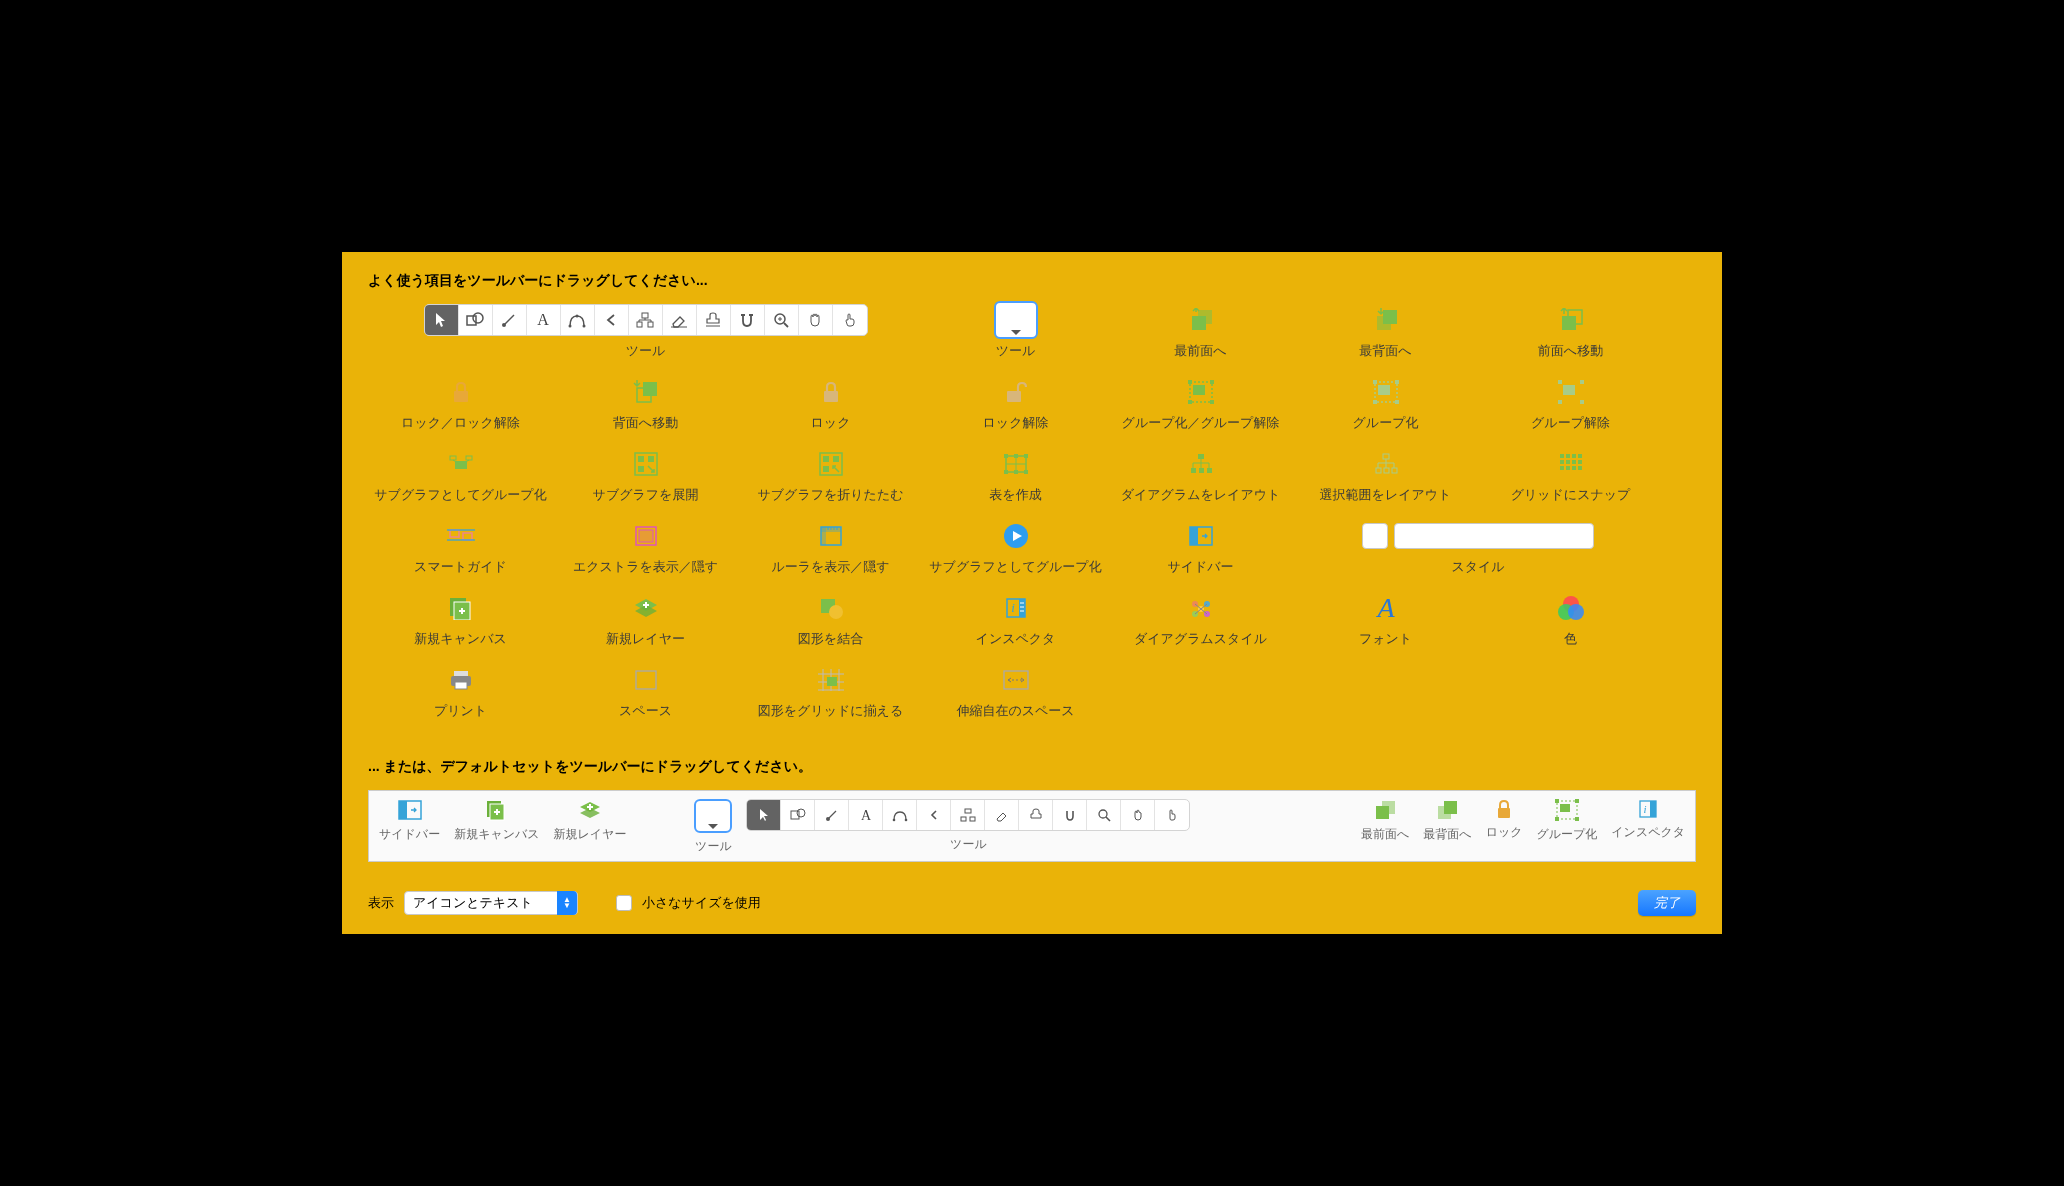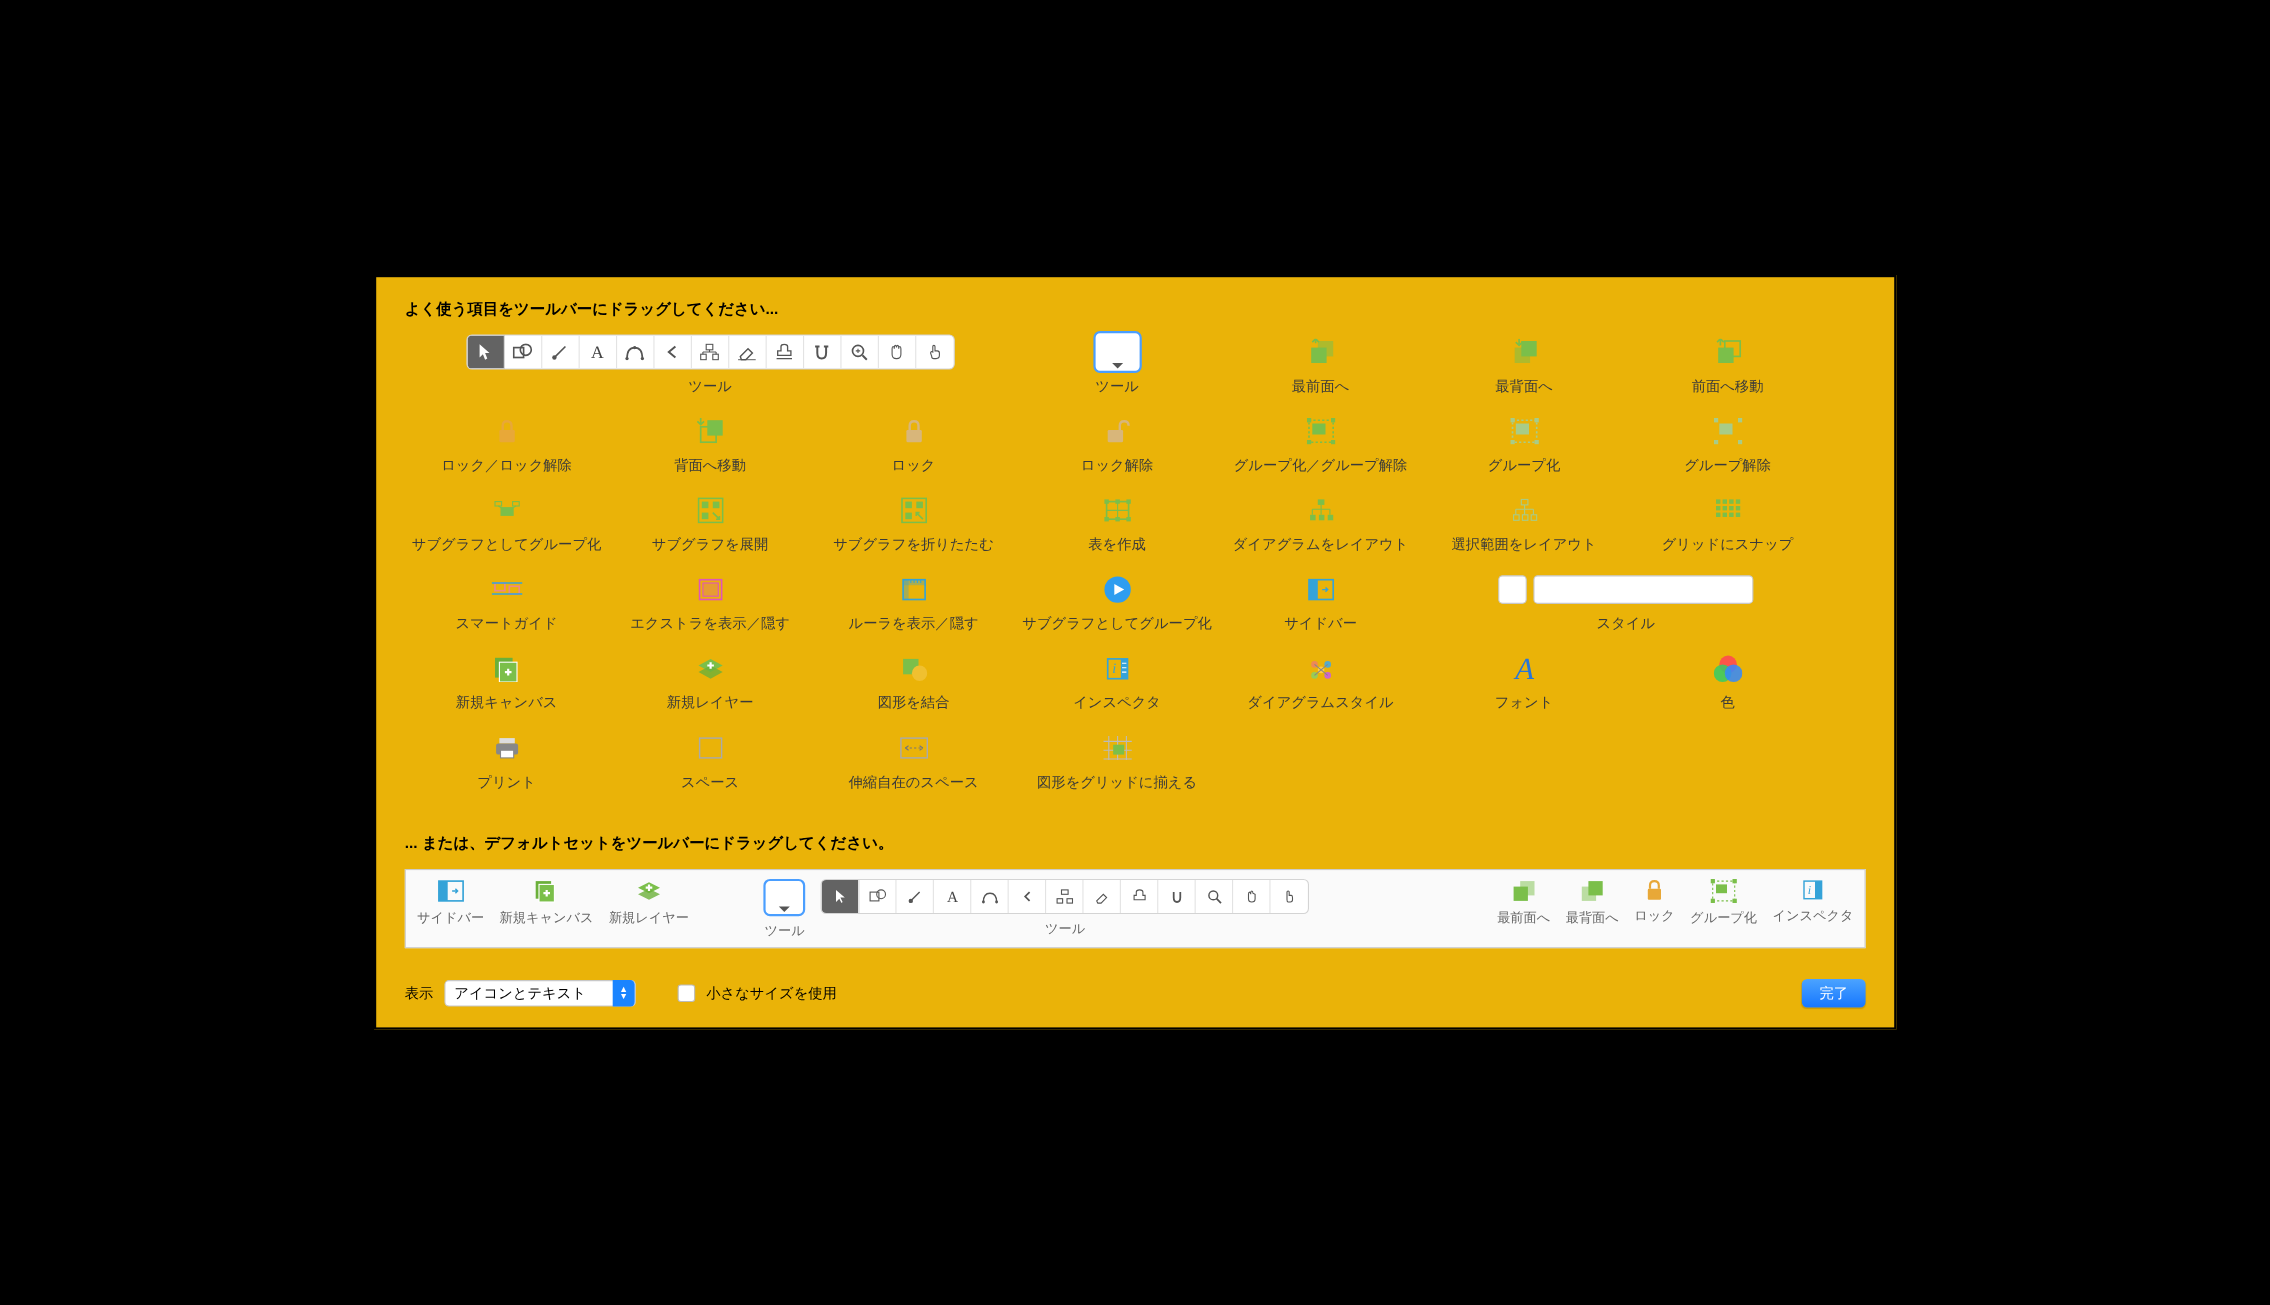--- a/index.html
+++ b/index.html
@@ -104,20 +104,21 @@
   background: #fff;
 }
 .done-btn {
   background: linear-gradient(#4ba3ff,#1677ff);
   color: #fff;
   border: none;
   border-radius: 5px;
   padding: 4px 16px;
   font-size: 13px;
   box-shadow: 0 1px 1px rgba(0,0,0,.15);
+  font-style: italic;
 }
 
 .toolstrip {
   display: flex;
   border: 1px solid #d4d4d4;
   border-radius: 5px;
   overflow: hidden;
   background: #fff;
 }
 .toolstrip .cell {
@@ -673,46 +674,46 @@
       <div class="iconbox">
           <svg width="24" height="22">
             <rect x="2" y="2" width="20" height="18" fill="none" stroke="#aaa" stroke-width="1.3"></rect>
           </svg>
         </div>
       <div class="label">スペース</div>
     </div>
 
     <div class="item">
       <div class="iconbox">
-          <svg width="28" height="22">
-            <rect x="2" y="2" width="24" height="18" fill="none" stroke="#aaa" stroke-width="1.3"></rect>
-            <line x1="6" y1="11" x2="22" y2="11" stroke="#777" stroke-dasharray="2 2"></line>
-            <path d="M6 11 L9 9 M6 11 L9 13 M22 11 L19 9 M22 11 L19 13" stroke="#777" fill="none"></path>
-          </svg>
-        </div>
-      <div class="label">伸縮自在のスペース</div>
-    </div>
-
-    <div class="item">
-      <div class="iconbox">
           <svg width="26" height="22">
             <g stroke="#bbb">
               <line x1="0" y1="5" x2="26" y2="5"></line>
               <line x1="0" y1="13" x2="26" y2="13"></line>
               <line x1="0" y1="21" x2="26" y2="21"></line>
               <line x1="5" y1="0" x2="5" y2="22"></line>
               <line x1="13" y1="0" x2="13" y2="22"></line>
               <line x1="21" y1="0" x2="21" y2="22"></line>
             </g>
             <rect x="9" y="8" width="10" height="9" fill="#7bbf4a"></rect>
           </svg>
         </div>
       <div class="label">図形をグリッドに揃える</div>
     </div>
 
+    <div class="item">
+      <div class="iconbox">
+          <svg width="28" height="22">
+            <rect x="2" y="2" width="24" height="18" fill="none" stroke="#aaa" stroke-width="1.3"></rect>
+            <line x1="6" y1="11" x2="22" y2="11" stroke="#777" stroke-dasharray="2 2"></line>
+            <path d="M6 11 L9 9 M6 11 L9 13 M22 11 L19 9 M22 11 L19 13" stroke="#777" fill="none"></path>
+          </svg>
+        </div>
+      <div class="label">伸縮自在のスペース</div>
+    </div>
+
   </div>
 
   <div class="heading">... または、デフォルトセットをツールバーにドラッグしてください。</div>
 
   <div class="defaultset">
     <div class="ds-item">
       <svg width="26" height="22">
           <rect x="2" y="2" width="22" height="18" fill="none" stroke="#35a3d8" stroke-width="1.5"></rect>
           <rect x="2" y="2" width="8" height="18" fill="#35a3d8"></rect>
           <path d="M14 11 L19 11 M17 9 L19 11 L17 13" fill="none" stroke="#35a3d8" stroke-width="1.3"></path>

